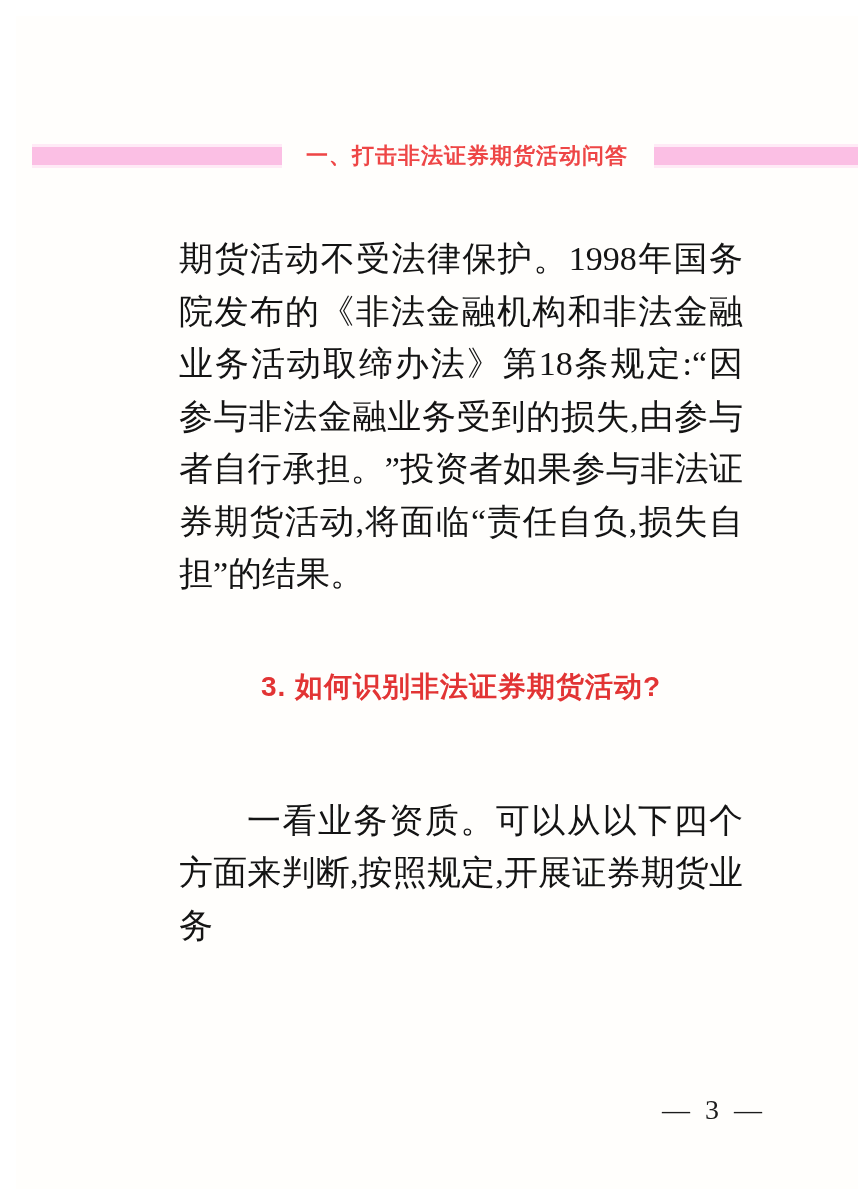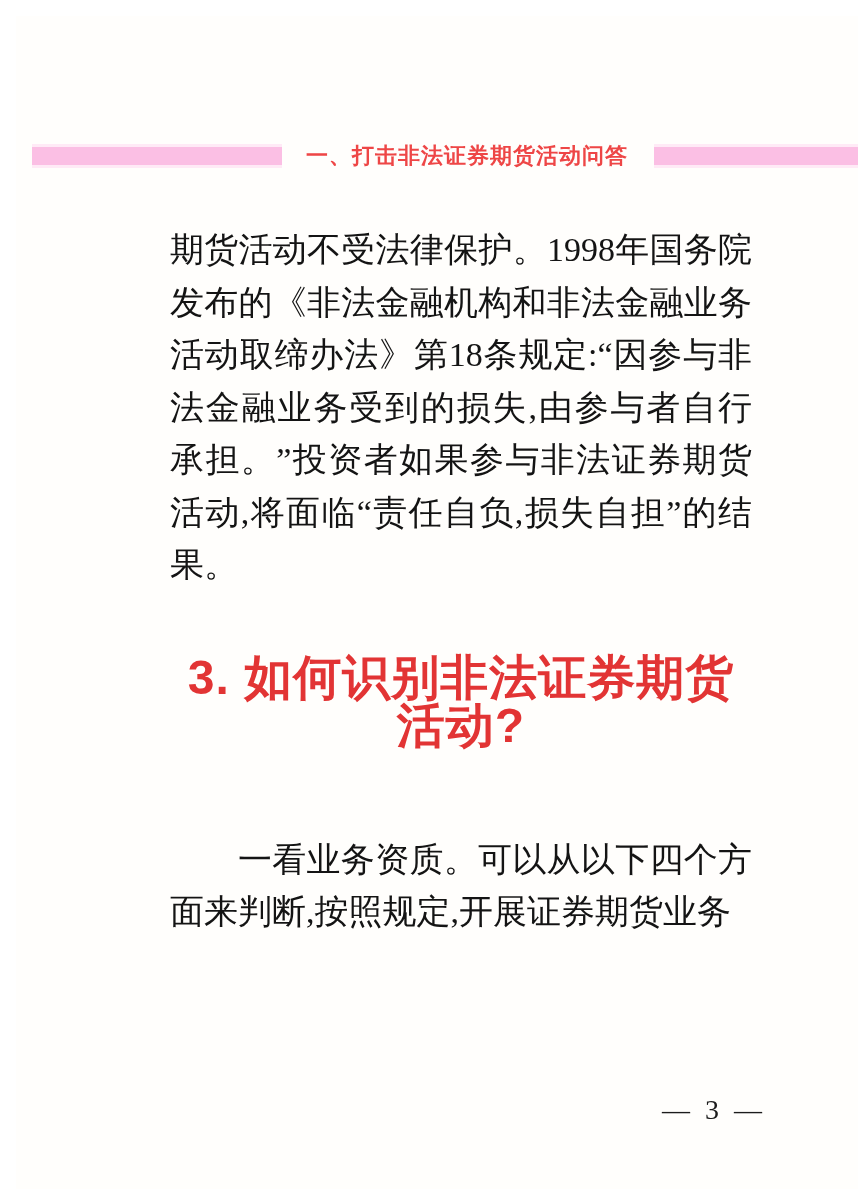--- a/index.html
+++ b/index.html
@@ -47,26 +47,26 @@
   
   .content {
     width: 614px;
     margin: 24px 0 0 130px;
     font-size: 34px;
     line-height: 52.5px;
     color: var(--text-black);
     text-align: justify;
     text-justify: inter-character;
   }
-  .content p { margin: 0; }
+  .content p { margin: 9px; }
   .content p.indent { text-indent: 2em; }
   .question-heading {
     font-family: "Liberation Sans", "DejaVu Sans", sans-serif;
     font-weight: bold;
-    font-size: 48px;
+    font-size: 28px;
     line-height: 48px;
     letter-spacing: 1px;
     color: var(--heading-red);
     text-align: center;
     text-indent: 0;
     margin: 46px 0 68px 0;
   }
   
   .page-footer {
     position: absolute;

